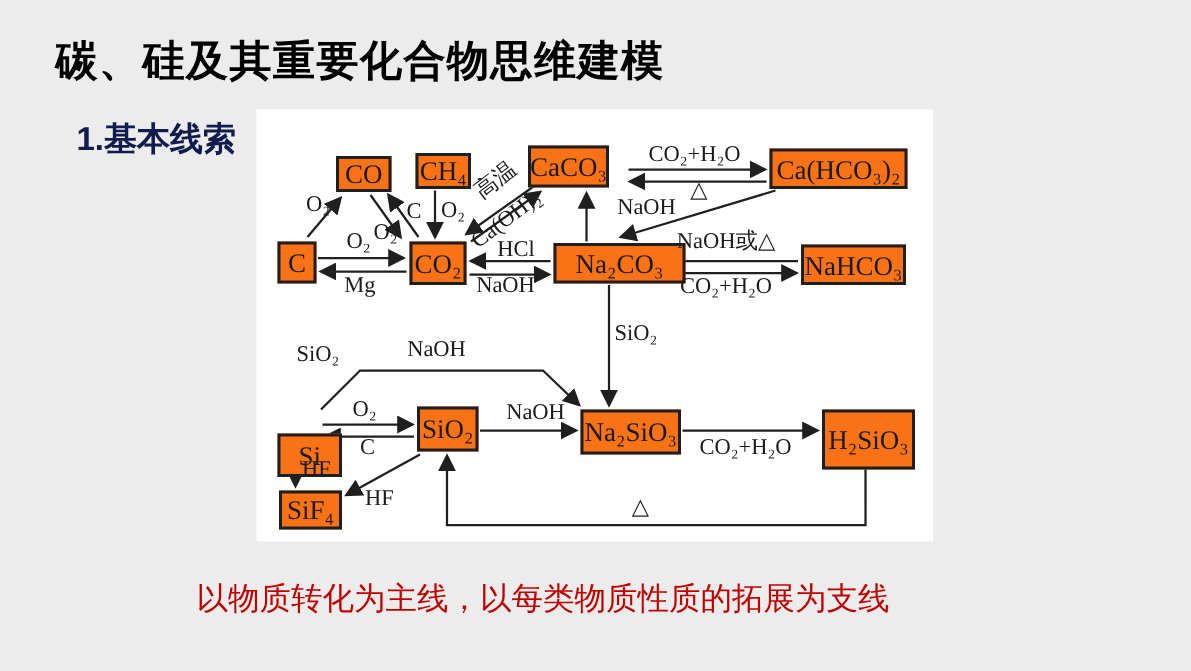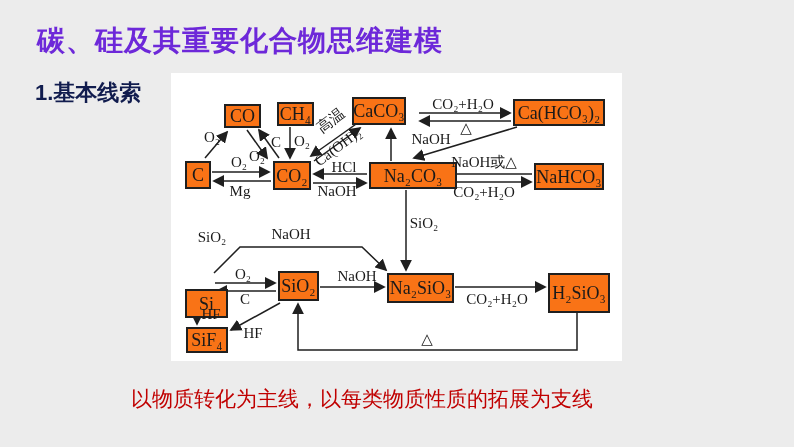--- a/index.html
+++ b/index.html
@@ -3,24 +3,24 @@
 <meta charset="utf-8">
 <style>
   html,body{margin:0;padding:0;}
   body{
     width:794px;height:447px;position:relative;overflow:hidden;
     background:#ececec;
     font-family:"Liberation Sans","DejaVu Sans",sans-serif;
   }
   .title{
     position:absolute;left:37px;top:22px;
-    font-size:28px;font-weight:bold;color:#6d28d9;letter-spacing:1px;
+    font-size:28px;font-weight:bold;color:#000000;letter-spacing:1px;
   }
   .section{
-    position:absolute;left:35px;top:78px;
+    position:absolute;left:51px;top:78px;
     font-size:22px;font-weight:bold;color:#111c4e;
   }
   .footer{
     position:absolute;left:362px;top:385px;transform:translateX(-50%);
     white-space:nowrap;
     font-size:21px;font-weight:normal;color:#c00000;
   }
   .panel{
     position:absolute;left:171px;top:73px;width:451px;height:288px;
     background:#ffffff;

